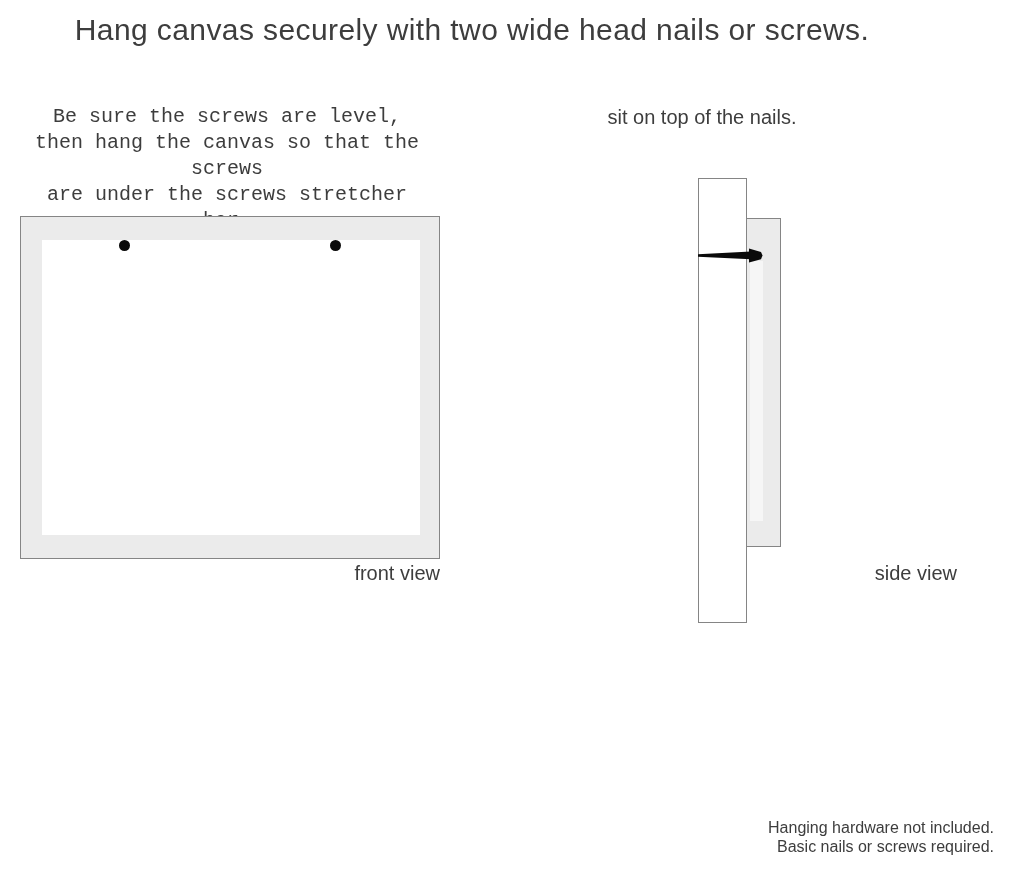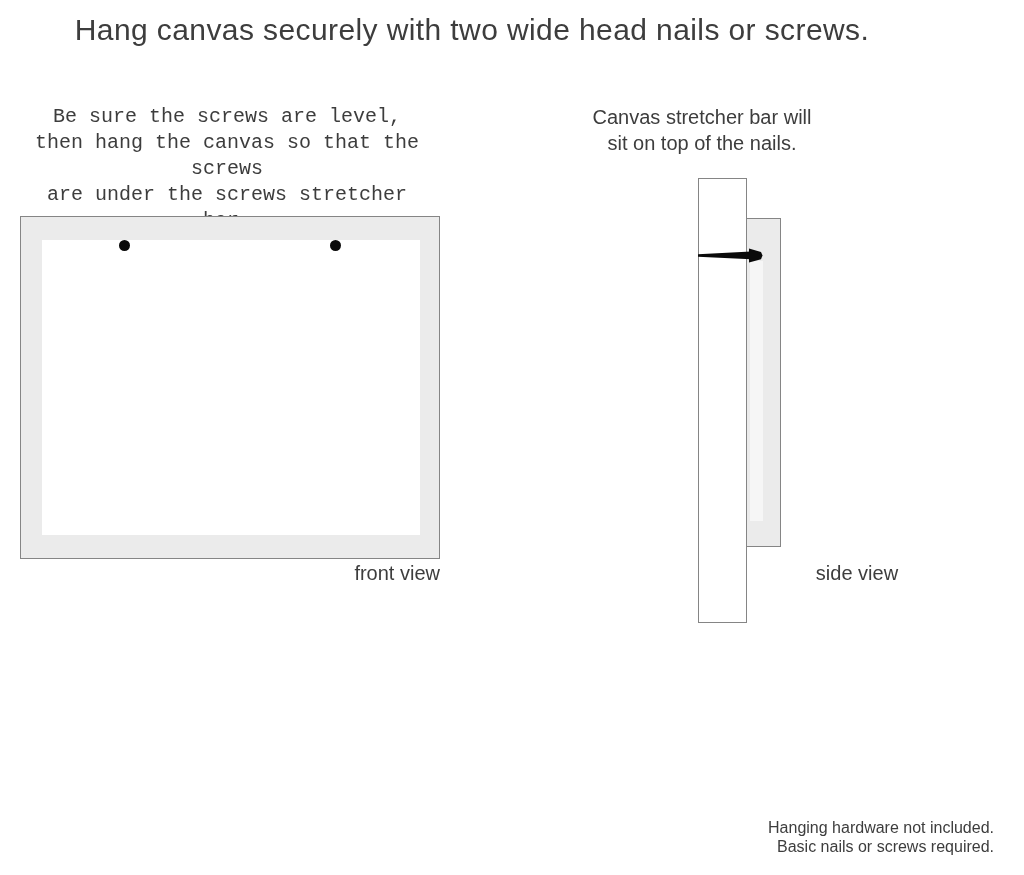--- a/index.html
+++ b/index.html
@@ -102,21 +102,21 @@
     border:1px solid var(--border-gray);
   }
   .nail-svg{
     position:absolute;
     left:690px; top:244px;
     width:80px; height:24px;
   }
   .side-label{
     left:757px; top:562px;
     width:200px;
-    text-align:center;
+    text-align:right;
   }
 
   .footnote{
     position:absolute;
     left:694px; top:818px;
     width:300px;
     text-align:right;
     font-size:16px;
     font-weight:300;
     line-height:19px;
@@ -130,21 +130,20 @@
 
   <div class="title">Hang canvas securely with two wide head nails or screws.</div>
 
   <div class="para para-left">
     <div>Be sure the screws are level,</div>
     <div>then hang the canvas so that the screws</div>
     <div>are under the screws stretcher bar.</div>
   </div>
 
   <div class="para para-right">
-    <div>Canvas stretcher bar will</div>
     <div>sit on top of the nails.</div>
   </div>
 
   <div class="front-outer"></div>
   <div class="front-inner"></div>
   <div class="nail-dot left"></div>
   <div class="nail-dot right"></div>
   <div class="view-label front-label">front view</div>
 
   <div class="side-canvas">

